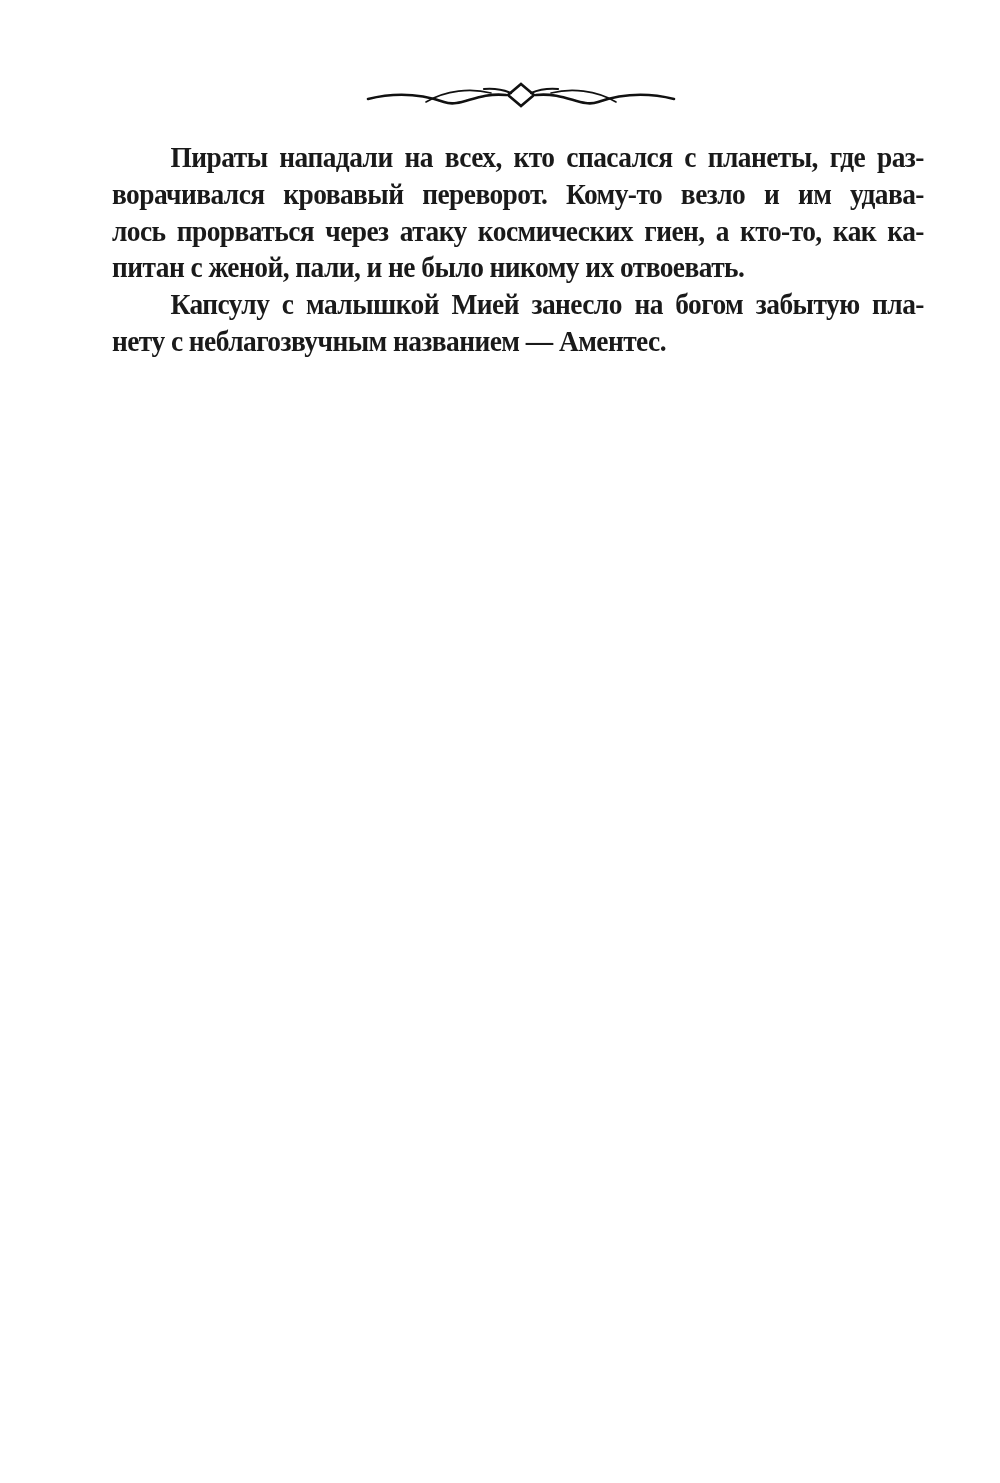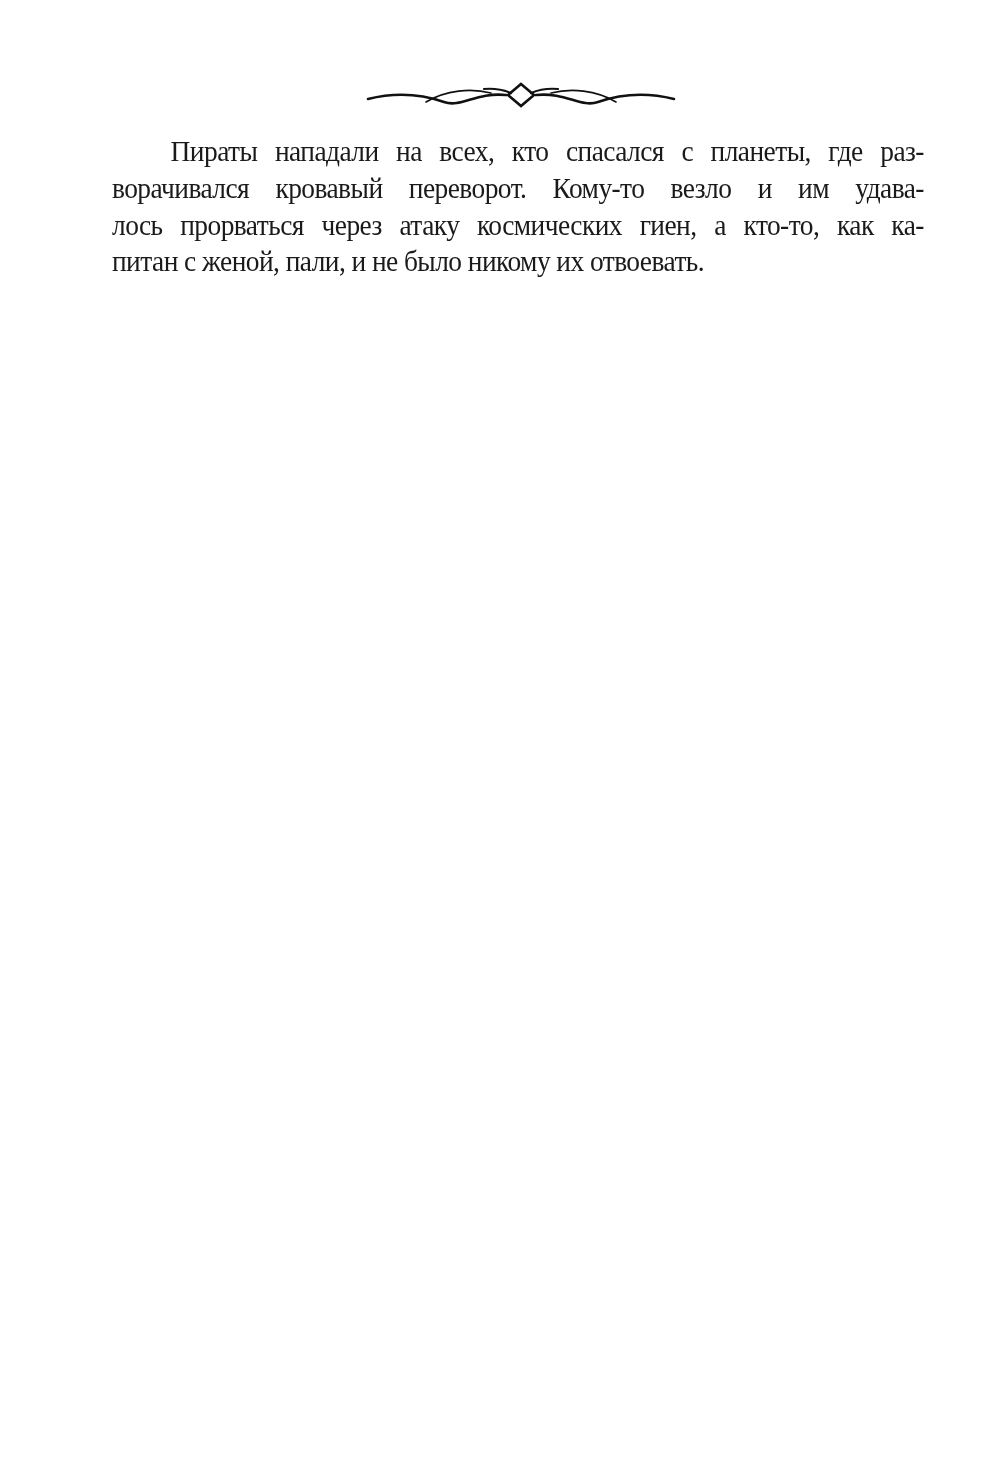--- a/index.html
+++ b/index.html
@@ -18,22 +18,23 @@
     .ornament {
       position: absolute;
       left: 366px;
       top: 82px;
       width: 310px;
       height: 28px;
     }
     .text-block {
       position: absolute;
       left: 112px;
-      top: 133px;
+      top: 139px;
       width: 812px;
+      font-weight: bold;
     }
     .line {
       font-size: 29.5px;
       line-height: 36.8px;
       height: 36.8px;
       white-space: nowrap;
       text-align: justify;
       text-align-last: justify;
       letter-spacing: -0.6px;
       transform: scaleX(0.93);
@@ -63,13 +64,17 @@
   <path d="M155 2 L 168 13 L 155 24 L 142 13 Z" fill="none" stroke="#111" stroke-width="2.6"></path>
 </svg>
 
 <div class="text-block">
   <div>
     <div class="line indent">Пираты нападали на всех, кто спасался с планеты, где раз-</div>
     <div class="line">ворачивался кровавый переворот. Кому-то везло и им удава-</div>
     <div class="line">лось прорваться через атаку космических гиен, а кто-то, как ка-</div>
     <div class="line last">питан с женой, пали, и не было никому их отвоевать.</div>
   </div>
+  <div>
+    <div class="line indent">Капсулу с малышкой Мией занесло на богом забытую пла-</div>
+    <div class="line last">нету с неблагозвучным названием — Аментес.</div>
+  </div>
 </div>
 
 </body></html>

